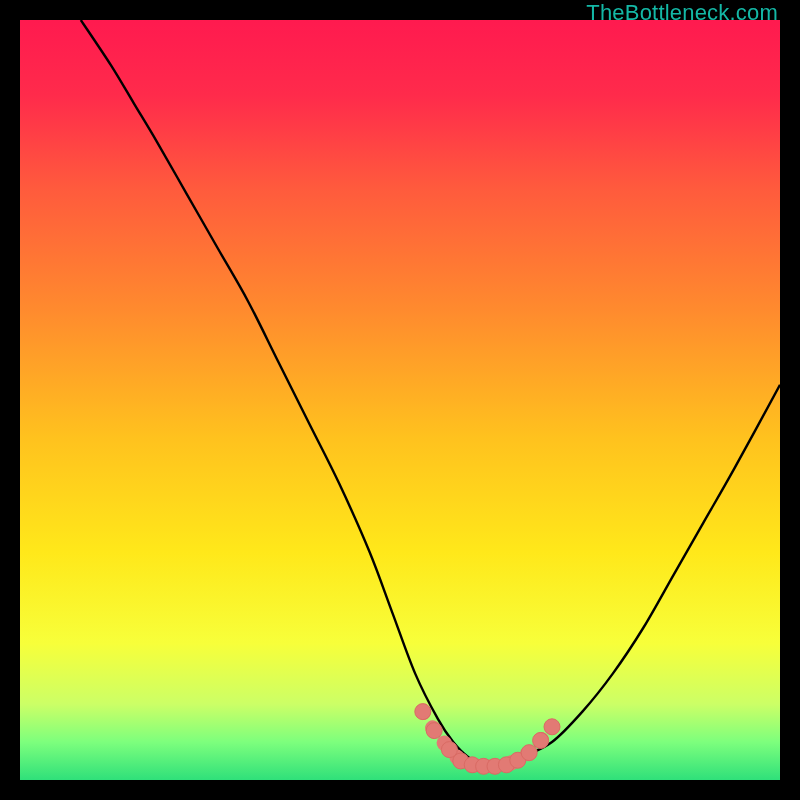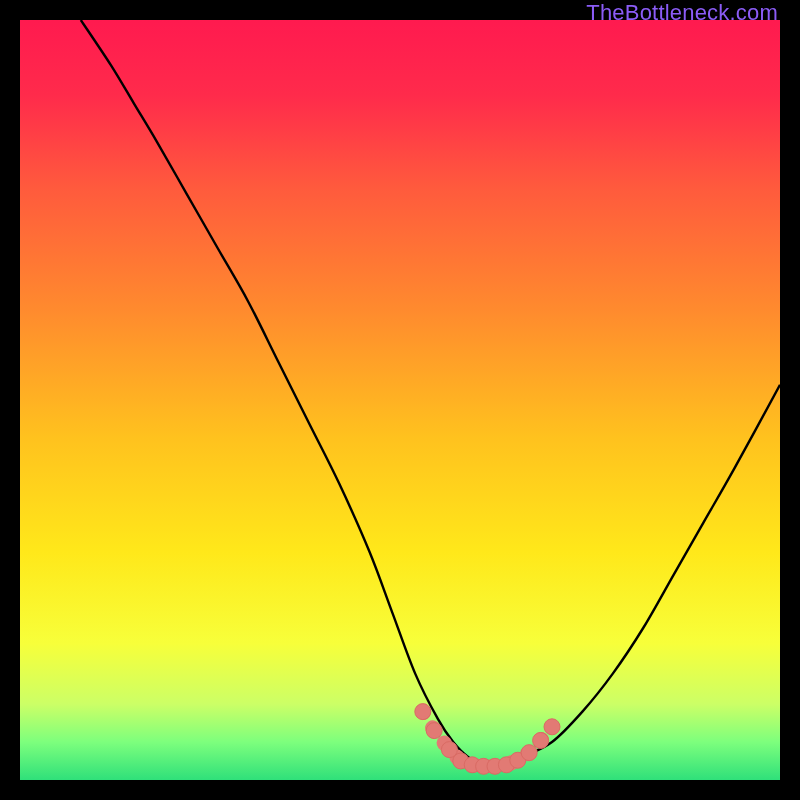--- a/index.html
+++ b/index.html
@@ -23,21 +23,21 @@
     position: absolute;
     left: 0;
     top: 0;
     width: 760px;
     height: 760px;
   }
   .watermark {
     position: absolute;
     top: 0;
     right: 22px;
-    color: #8b5cf6;
+    color: #14b8a6;
     font-size: 22px;
     font-weight: 500;
     letter-spacing: 0.2px;
     user-select: none;
   }
   svg { display: block; }
 </style>
 </head>
 <body>
 

